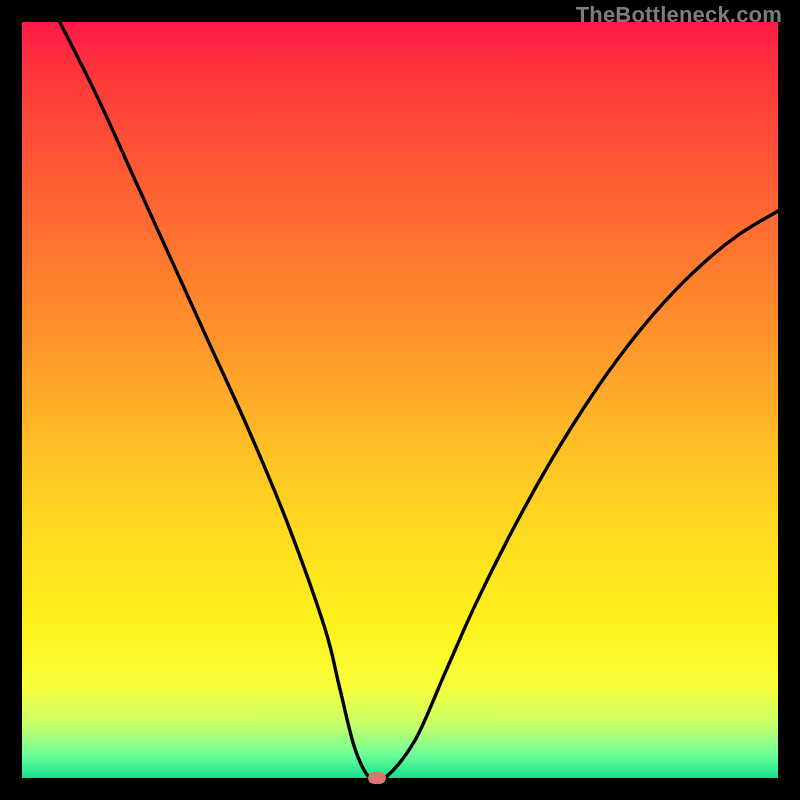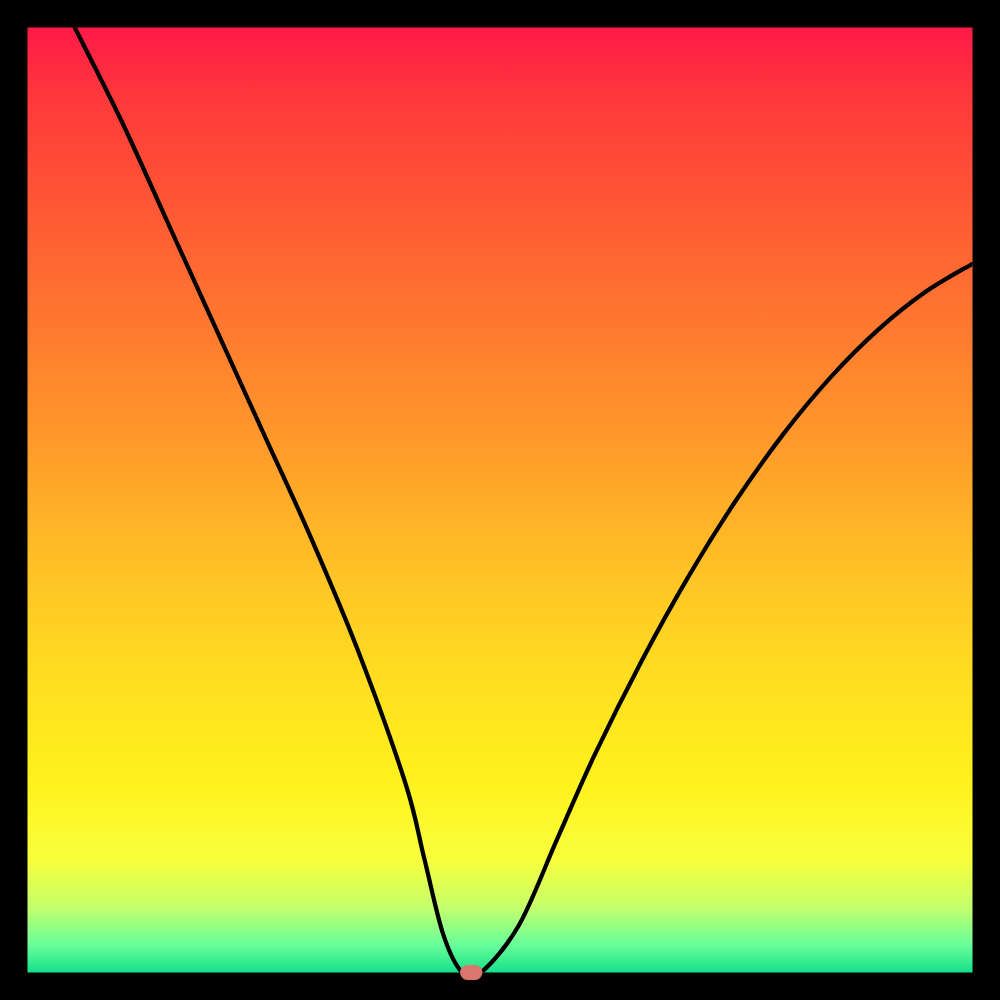--- a/index.html
+++ b/index.html
@@ -61,20 +61,21 @@
     background: #d9766e;
     border-radius: 6px;
     transform: translate(-50%, -50%);
     z-index: 12;
   }
 </style>
 </head>
 <body>
 
 <div class="frame">
+  <div class="watermark">TheBottleneck.com</div>
 
   <div class="plot-area">
     <svg viewBox="0 0 100 100" preserveAspectRatio="none">
       <path fill="none" stroke="#000" stroke-width="0.45" stroke-linecap="round" stroke-linejoin="round" d="M 5 0 C 5.833333333333333 1.6666666666666667, 8.333333333333334 6.5, 10 10 C 11.666666666666666 13.5, 13.333333333333334 17.333333333333332, 15 21 C 16.666666666666668 24.666666666666668, 18.333333333333332 28.333333333333332, 20 32 C 21.666666666666668 35.66666666666667, 23.333333333333332 39.33333333333334, 25 43.00000000000001 C 26.666666666666668 46.66666666666667, 28.333333333333332 50.16666666666667, 30 54 C 31.666666666666668 57.83333333333333, 33.333333333333336 61.666666666666664, 35 66 C 36.666666666666664 70.33333333333333, 38.833333333333336 76.33333333333333, 40 80 C 41.166666666666664 83.66666666666667, 41.333333333333336 85.33333333333333, 42 88 C 42.666666666666664 90.66666666666667, 43.333333333333336 94, 44 96 C 44.666666666666664 98, 45.333333333333336 99.33333333333333, 46 100 C 46.666666666666664 100.66666666666667, 47 100.83333333333333, 48 100 C 49 99.16666666666667, 50.666666666666664 97.33333333333333, 52 95 C 53.333333333333336 92.66666666666667, 54.66666666666667 89, 56.00000000000001 86 C 57.33333333333334 83, 58.5 80.16666666666667, 60 77 C 61.5 73.83333333333333, 63.333333333333336 70.16666666666667, 65 67 C 66.66666666666667 63.833333333333336, 68.33333333333333 60.833333333333336, 70 58 C 71.66666666666667 55.166666666666664, 73.33333333333333 52.5, 75 50 C 76.66666666666667 47.5, 78.33333333333333 45.16666666666667, 80 43.00000000000001 C 81.66666666666667 40.83333333333334, 83.33333333333333 38.833333333333336, 85 37 C 86.66666666666667 35.166666666666664, 88.33333333333333 33.5, 90 32 C 91.66666666666667 30.5, 93.33333333333333 29.166666666666668, 95 28 C 96.66666666666667 26.833333333333332, 99.16666666666667 25.5, 100 25" id="curve-path"></path>
     </svg>
     <div class="marker" id="marker" style="left: 47%; top: 100%; background: rgb(217, 118, 110);"></div>
   </div>
 </div>
 
 </body></html>

